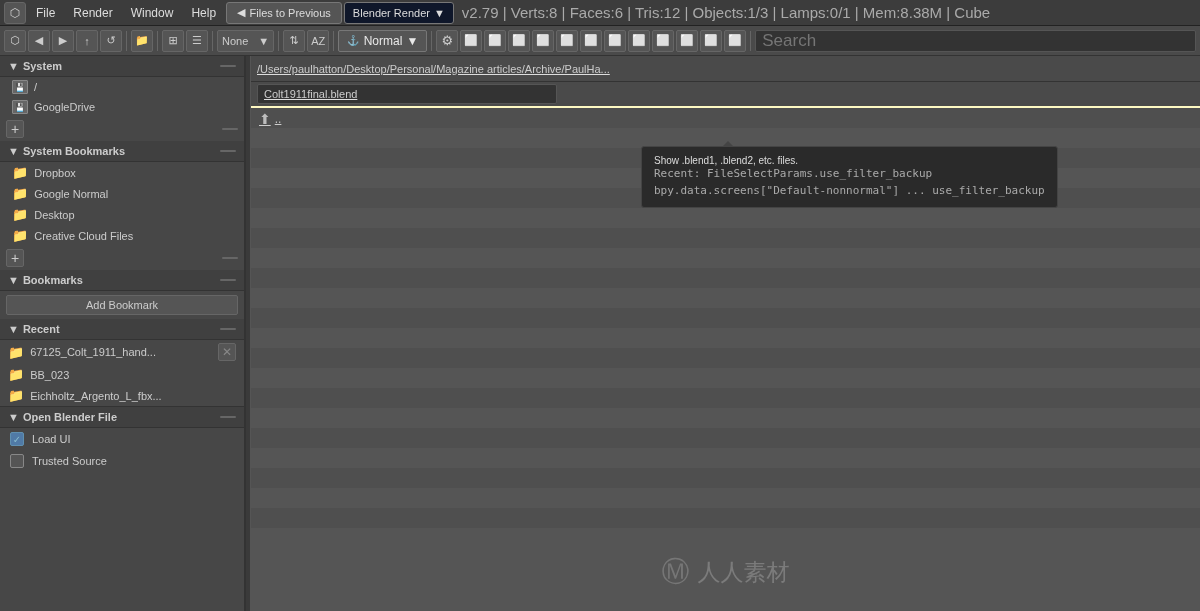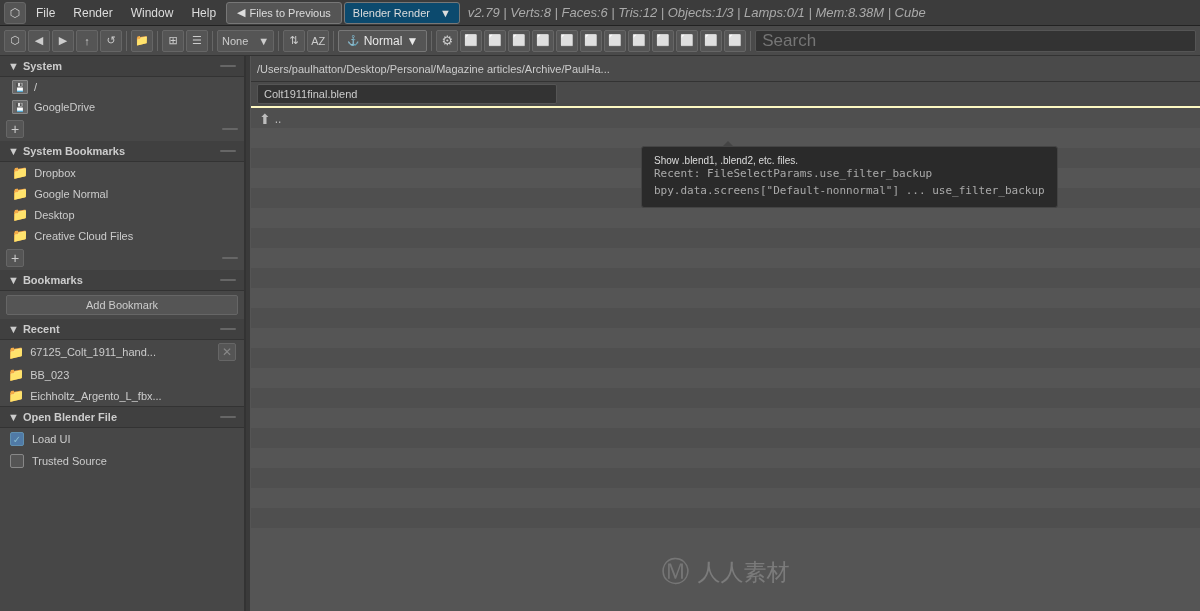--- a/index.html
+++ b/index.html
@@ -52,37 +52,36 @@
       padding: 2px 10px;
       color: #ddd;
       font-size: 11px;
       display: flex;
       align-items: center;
       gap: 4px;
       height: 22px;
       cursor: pointer;
     }
     .render-select {
-      background: #0c4a6e;
+      background: #0f172a;
       border: 1px solid #777;
       border-radius: 3px;
       padding: 2px 8px;
       color: #ddd;
       font-size: 11px;
       height: 22px;
       display: flex;
       align-items: center;
-      gap: 10px;
+      gap: 4px;
       cursor: pointer;
     }
     .info-text {
       color: #aaa;
-      font-size: 13px;
+      font-size: 15px;
       padding: 0 6px;
-      font-style: italic;
     }
 
     
     .toolbar {
       height: 30px;
       background: #4a4a4a;
       display: flex;
       align-items: center;
       padding: 0 4px;
       gap: 2px;
@@ -293,20 +292,21 @@
       background: #507aa6;
       border-color: #6090b0;
     }
 
     
     .file-browser {
       flex: 1;
       display: flex;
       flex-direction: column;
       background: #84cc16;
+      text-decoration: underline;
     }
     .path-bar {
       height: 26px;
       background: #4a4a4a;
       border-bottom: 1px solid #333;
       display: flex;
       align-items: center;
       padding: 0 6px;
     }
     .path-text {

